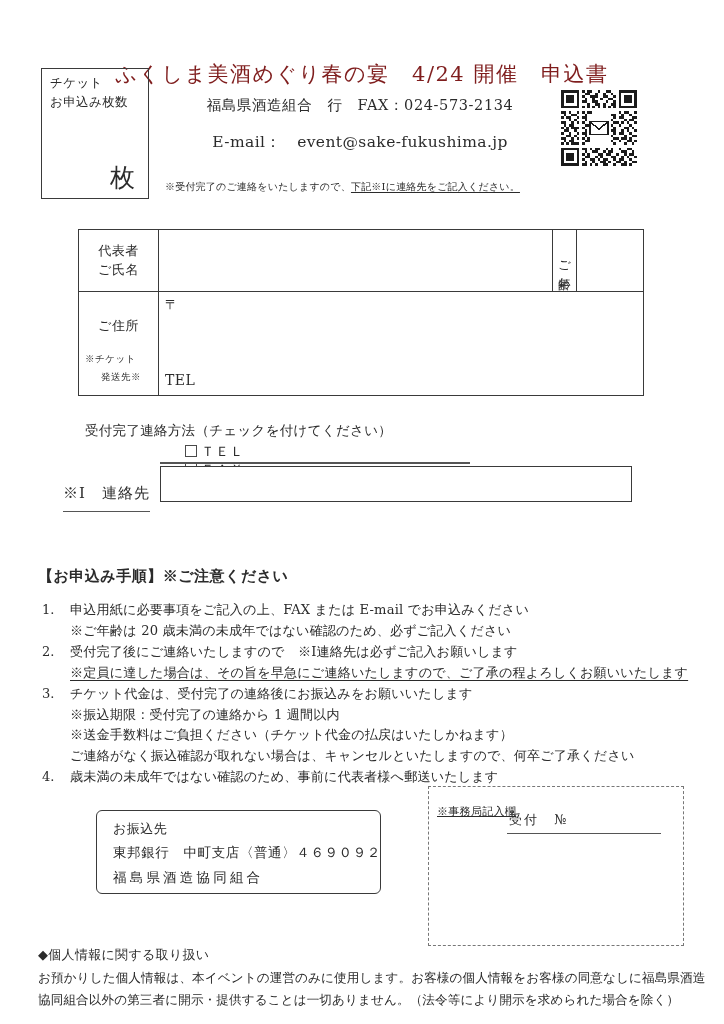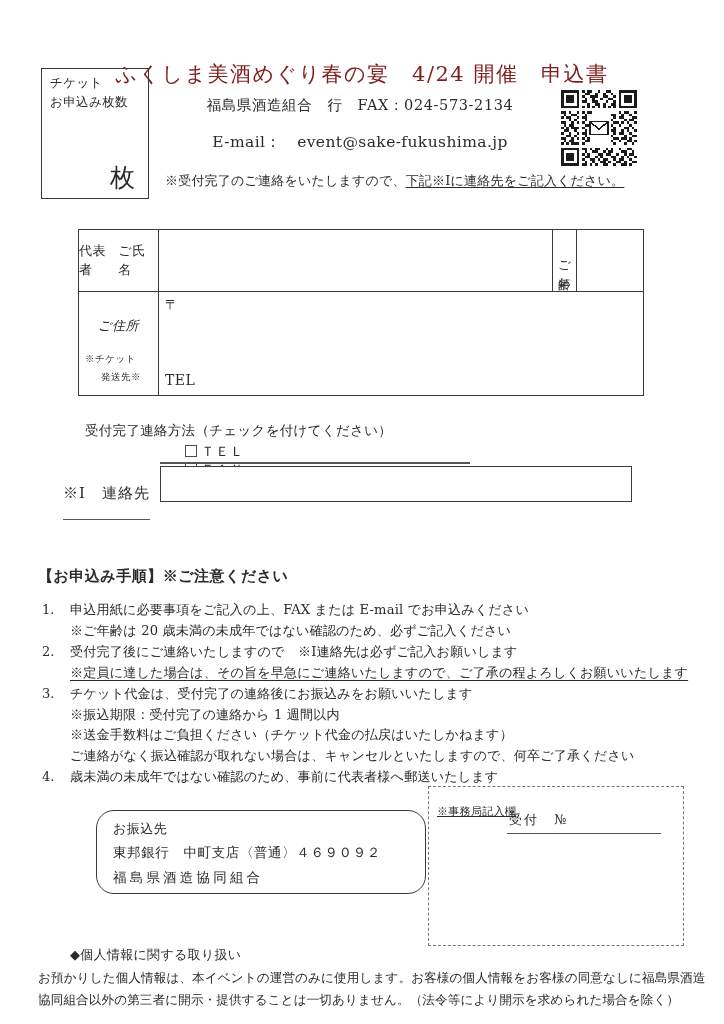--- a/index.html
+++ b/index.html
@@ -95,22 +95,22 @@
     left: 561px;
     top: 90px;
     width: 76px;
     height: 76px;
   }
 
   
   .note-1 {
     position: absolute;
     left: 165px;
-    top: 172px;
-    font-size: 13px;
+    top: 180px;
+    font-size: 10px;
     letter-spacing: 0.2px;
     white-space: nowrap;
     text-align: center;
   }
   .note-1 .u { text-decoration: underline; text-underline-offset: 2px; }
   .note-2 {
     position: absolute;
     left: 179px;
     top: 195px;
     font-size: 12.4px;
@@ -142,21 +142,21 @@
     border-left: 1.3px solid #3a3a3a;
   }
 
   .label-name {
     position: absolute;
     left: 0;
     top: 0;
     width: 79px;
     height: 61px;
     display: flex;
-    flex-direction: row;
+    flex-direction: column;
     align-items: center;
     justify-content: center;
     font-size: 13px;
     line-height: 1.45;
     letter-spacing: 0.5px;
   }
   .label-addr {
     position: absolute;
     left: 0;
     top: 61px;
@@ -164,21 +164,20 @@
     height: 105px;
     font-size: 13px;
     letter-spacing: 0.5px;
   }
   .label-addr .main {
     position: absolute;
     top: 26px;
     left: 0;
     width: 100%;
     text-align: center;
-    font-style: italic;
   }
   .label-addr .sub1 {
     position: absolute;
     top: 62px;
     left: 6px;
     font-size: 9.5px;
   }
   .label-addr .sub2 {
     position: absolute;
     top: 80px;
@@ -252,21 +251,21 @@
   }
 
   .contact-label {
     position: absolute;
     left: 63px;
     top: 484px;
     font-size: 15px;
     letter-spacing: 1px;
     white-space: nowrap;
     border-bottom: 1.3px solid #555;
-    padding-bottom: 16px;
+    padding-bottom: 8px;
   }
   .contact-input {
     position: absolute;
     left: 160px;
     top: 466px;
     width: 472px;
     height: 36px;
     border: 1.6px solid #3a3a3a;
     box-sizing: border-box;
     background: #fff;
@@ -305,24 +304,24 @@
     font-size: 13px;
   }
   .proc-row { white-space: nowrap; letter-spacing: 0.15px; }
   .proc-row.ul { text-decoration: underline; text-underline-offset: 2.5px; }
 
   
   .bank-box {
     position: absolute;
     left: 96px;
     top: 810px;
-    width: 330px;
+    width: 285px;
     height: 84px;
     border: 1.4px solid #3a3a3a;
-    border-radius: 18px;
+    border-radius: 6px;
     box-sizing: border-box;
   }
   .bank-l1 {
     position: absolute;
     left: 16px;
     top: 9px;
     font-size: 13px;
     letter-spacing: 0.5px;
   }
   .bank-l2 {
@@ -376,21 +375,20 @@
     border-top: 1.4px solid #555;
   }
 
   
   .privacy-head {
     position: absolute;
     left: 38px;
     top: 946px;
     font-size: 13px;
     letter-spacing: 0.3px;
-    margin-left: 32px;
   }
   .privacy-l1 {
     position: absolute;
     left: 38px;
     top: 970px;
     font-size: 12.6px;
     letter-spacing: 0.1px;
     white-space: nowrap;
   }
   .privacy-l2 {

